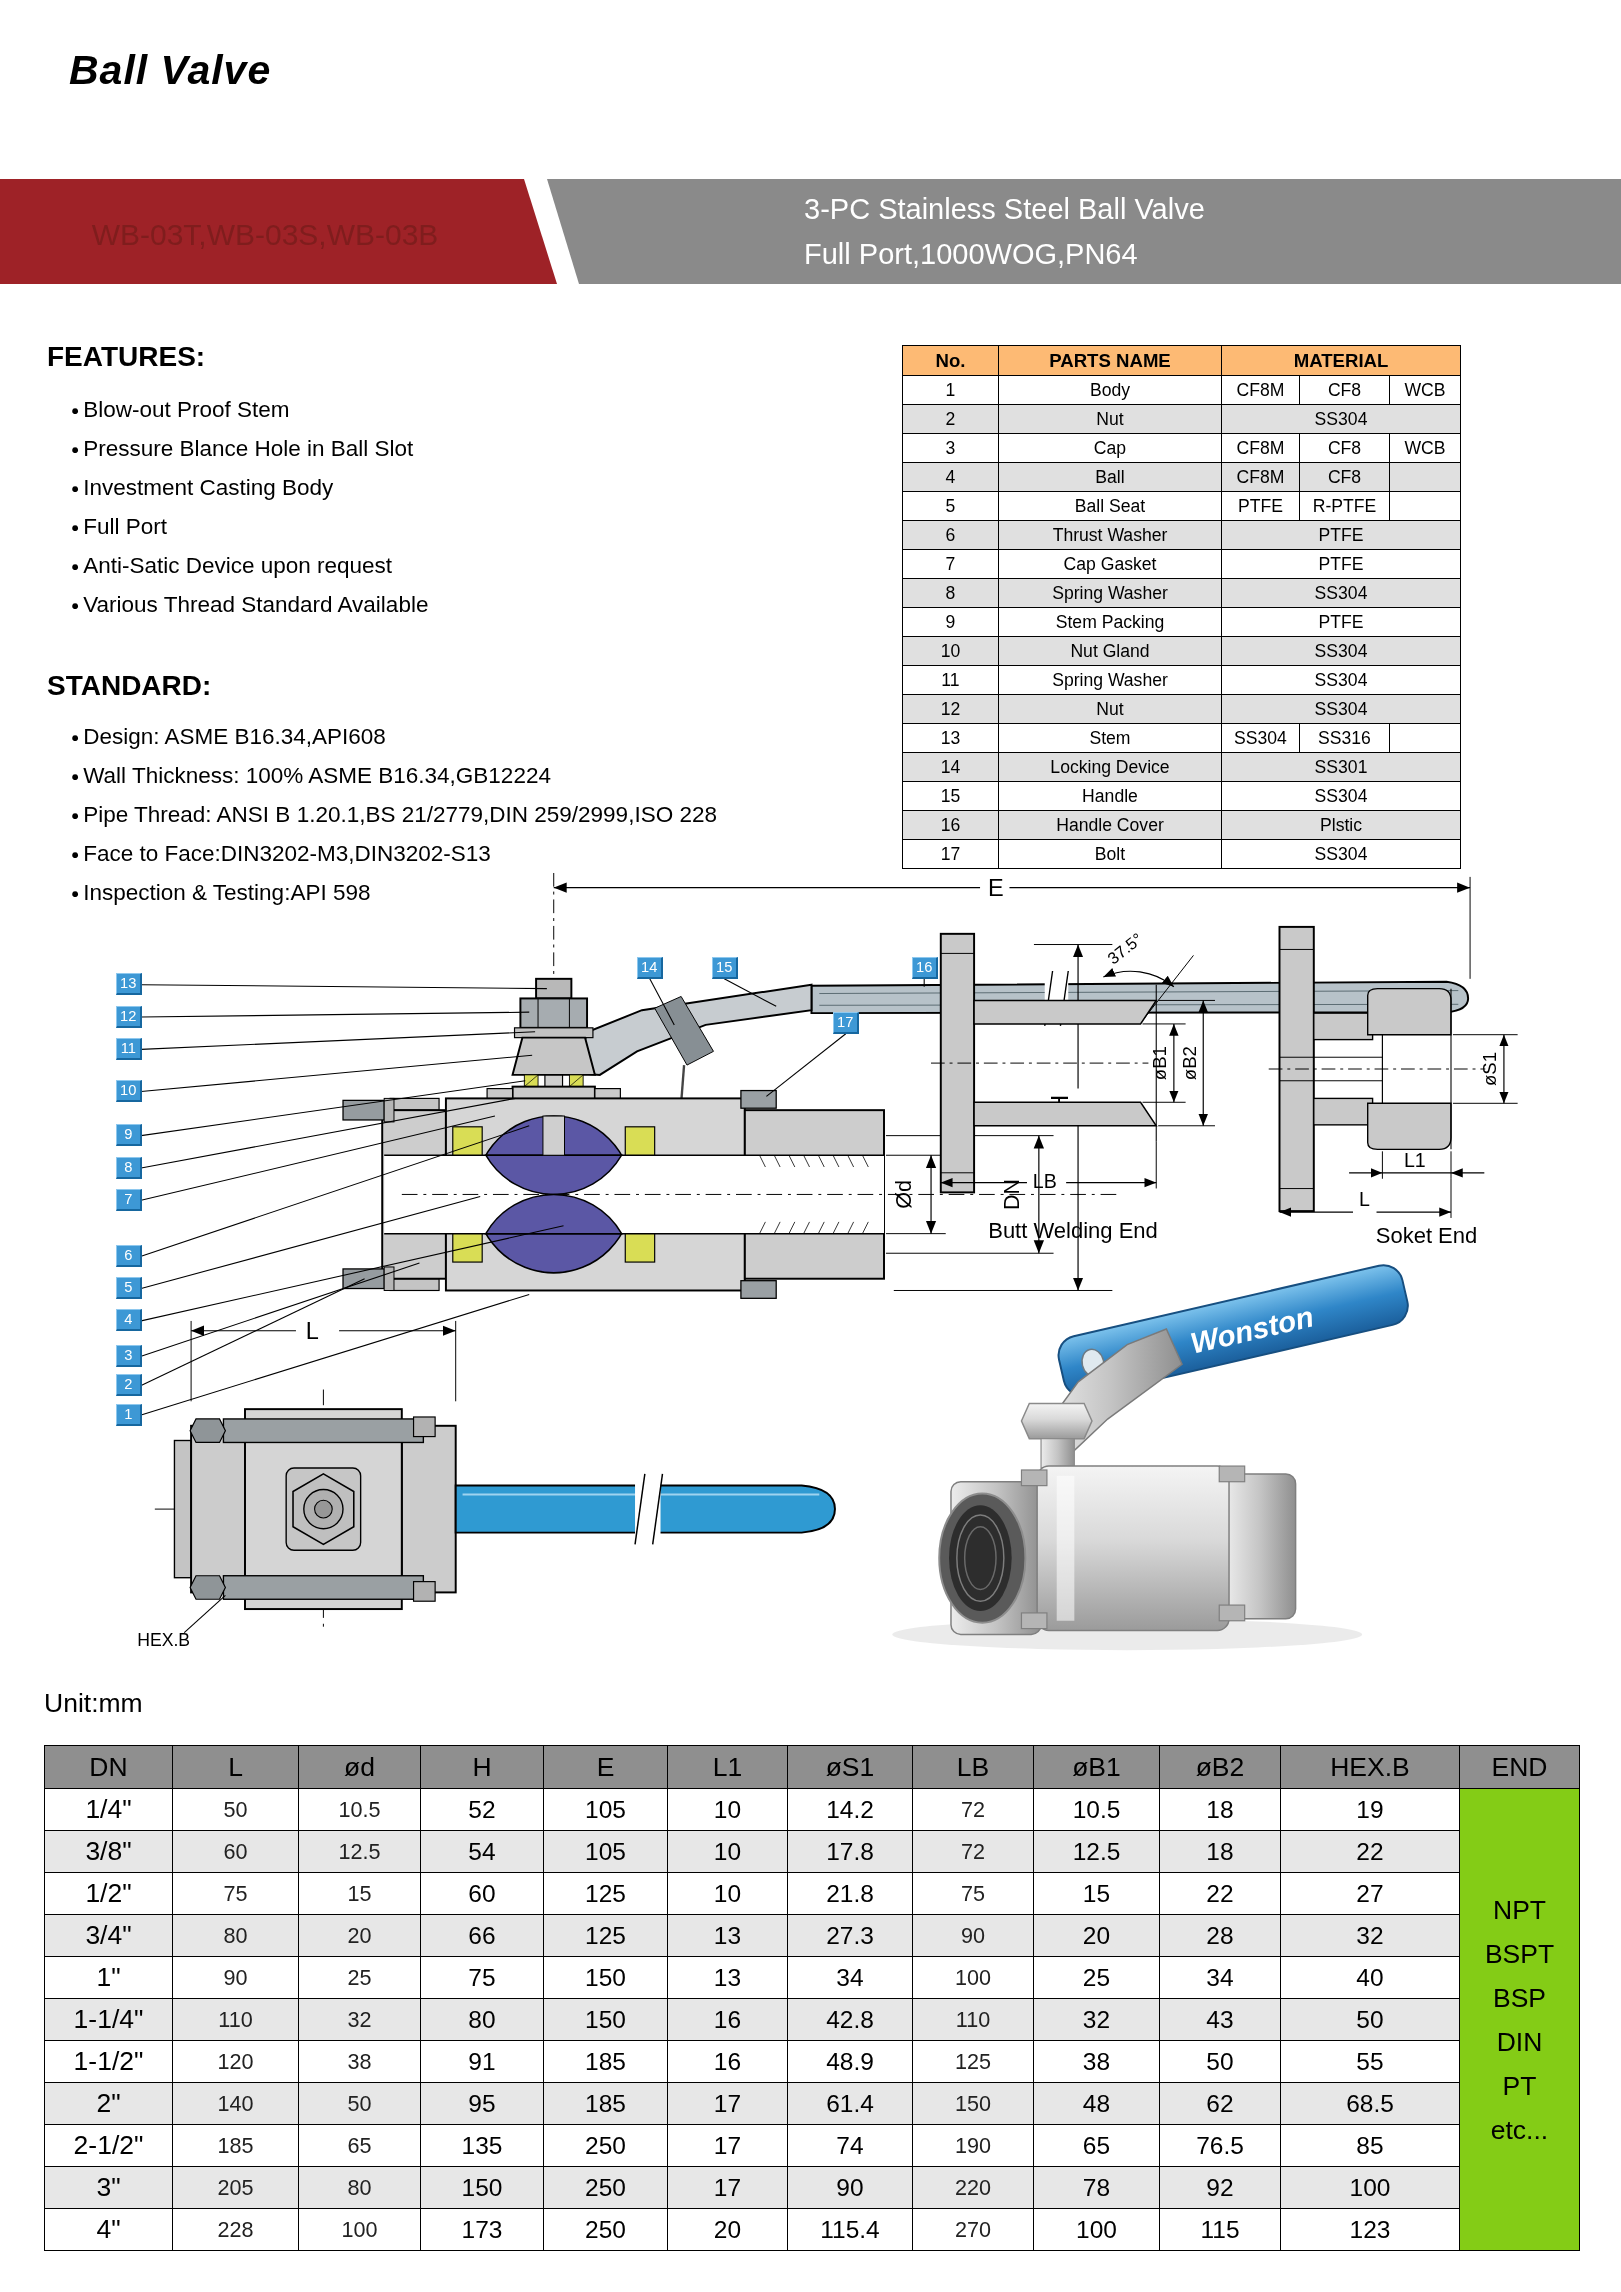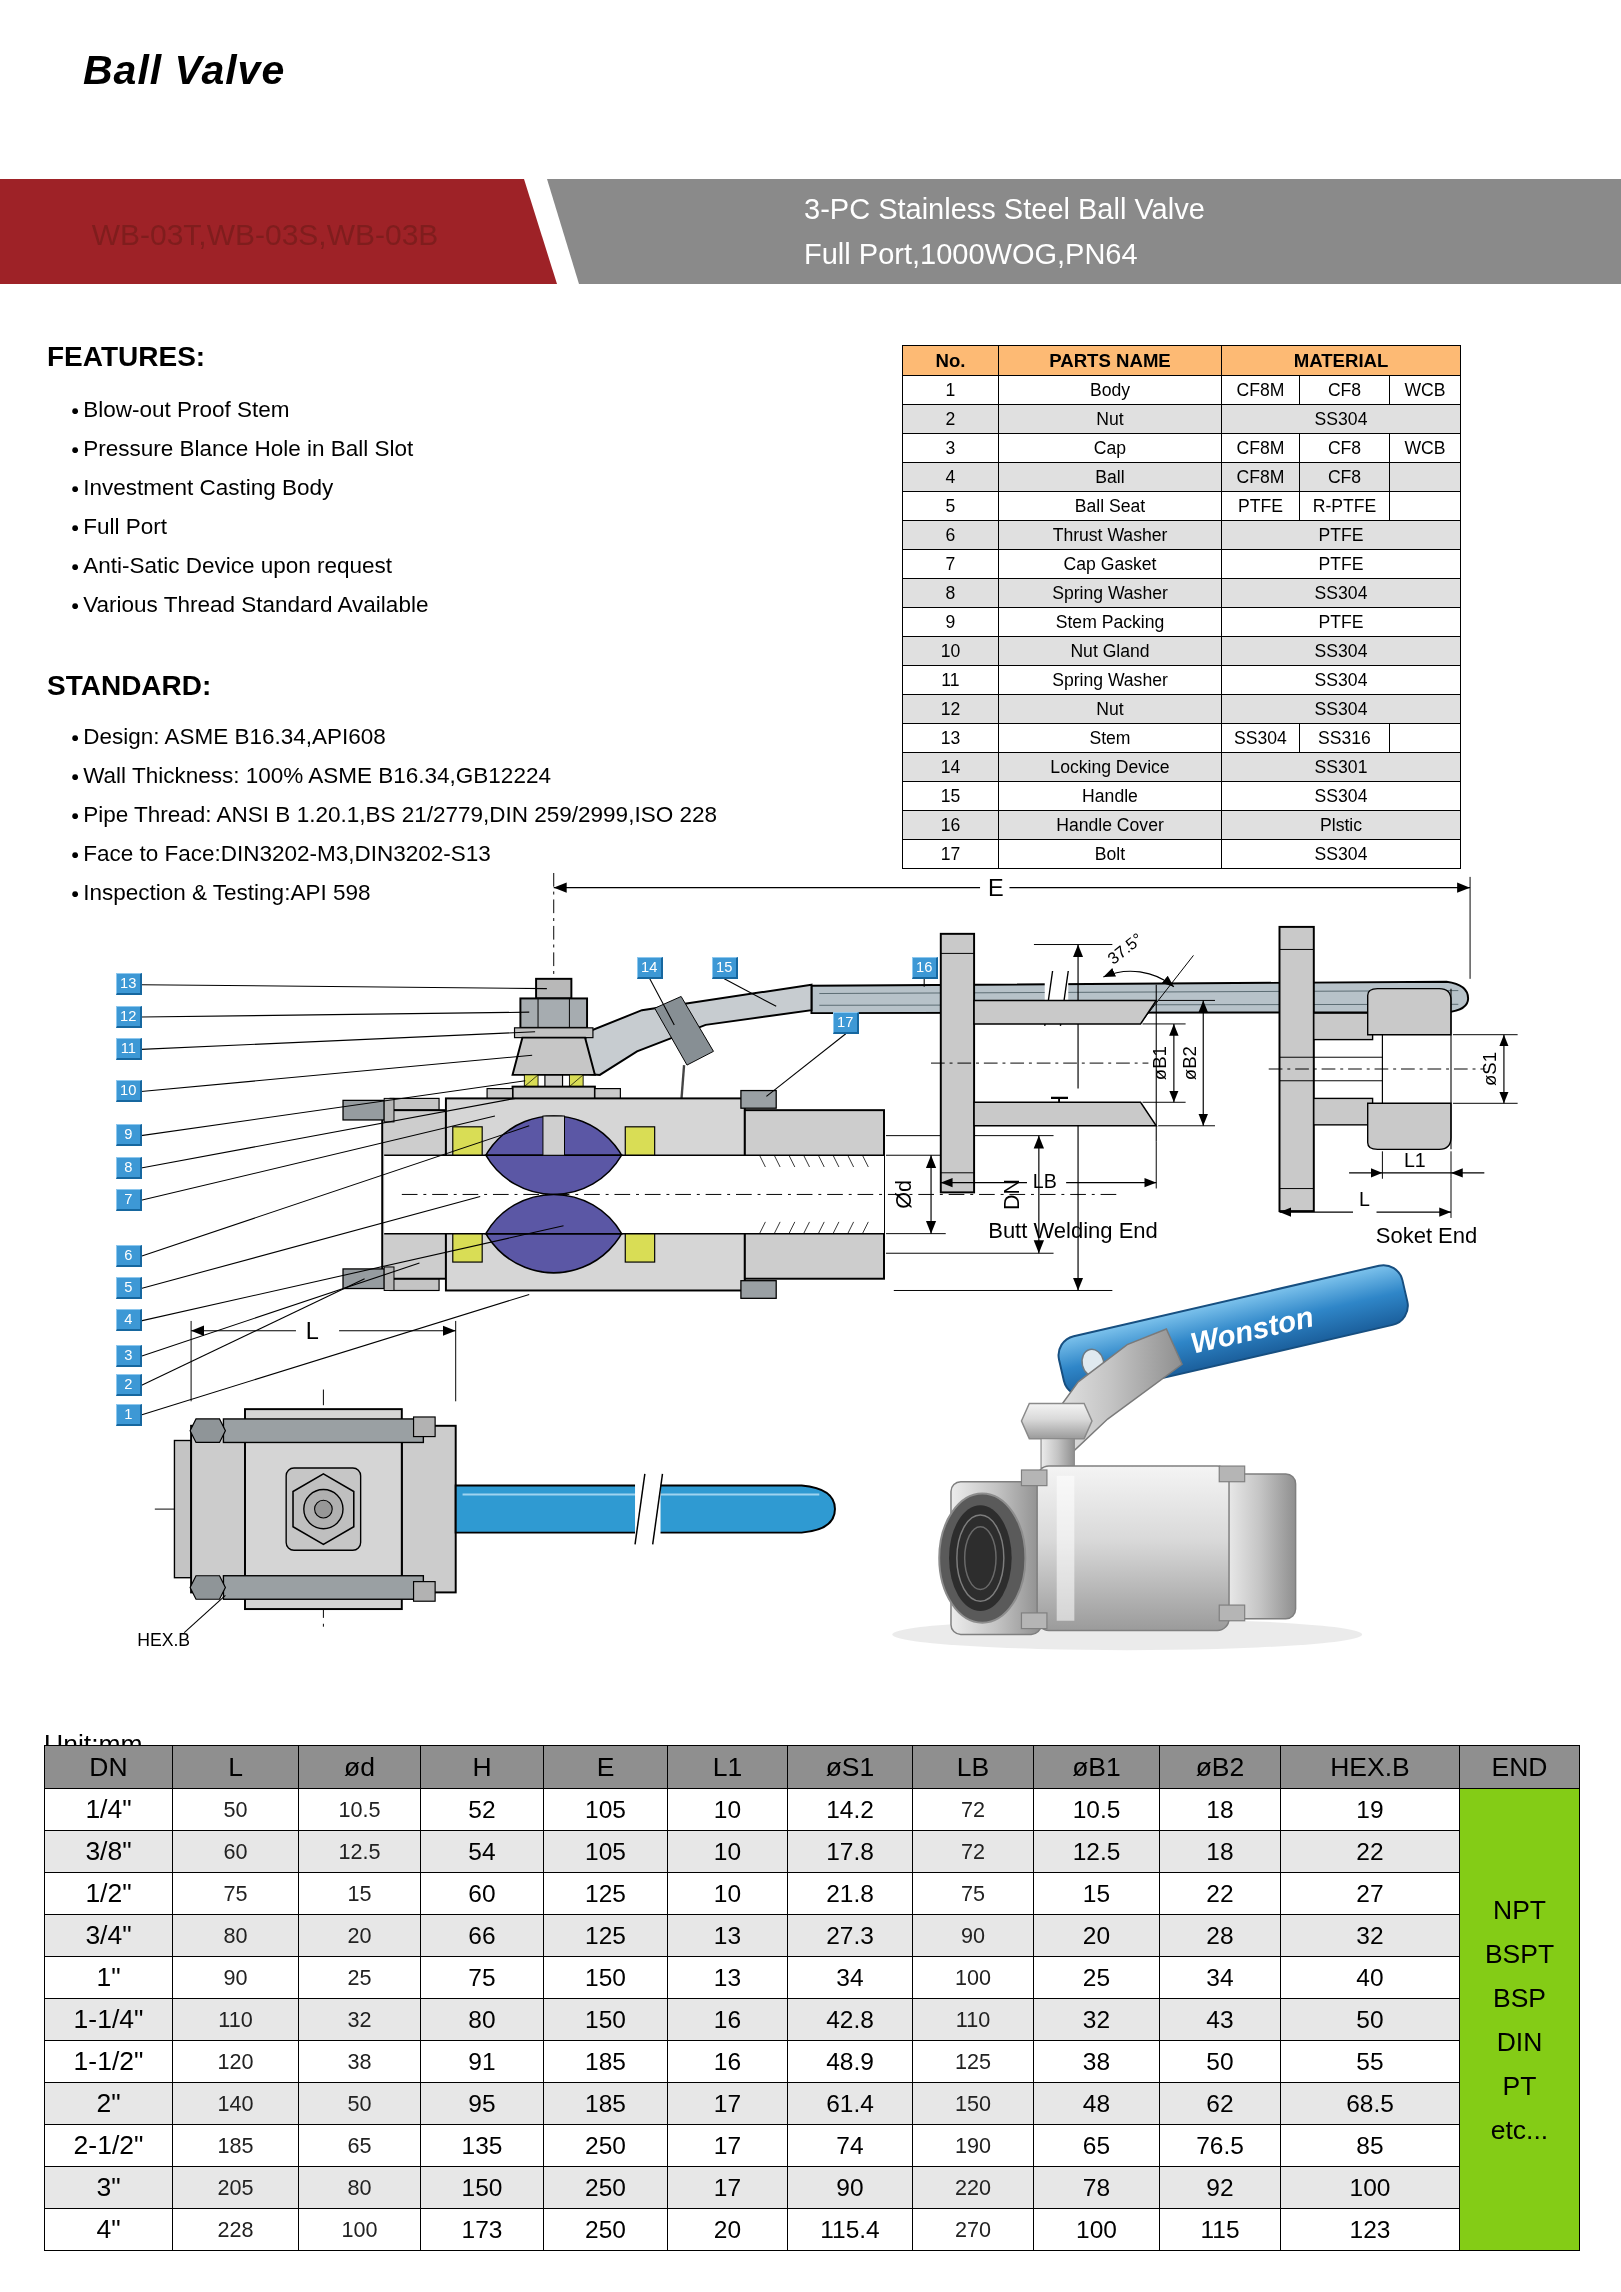--- a/index.html
+++ b/index.html
@@ -1,19 +1,19 @@
 <!DOCTYPE html>
 <html><head>
 <meta charset="utf-8">
 <style>
   html,body{margin:0;padding:0;background:#fff;}
   body{width:1621px;height:2293px;position:relative;font-family:"Liberation Sans",sans-serif;color:#000;overflow:hidden;}
   .abs{position:absolute;}
   
-  .page-title{left:69px;top:47px;font-size:41px;font-weight:bold;font-style:italic;letter-spacing:1px;margin-left:14px;}
+  .page-title{left:69px;top:47px;font-size:41px;font-weight:bold;font-style:italic;letter-spacing:1px;}
   
   .banner{left:0;top:179px;width:1621px;height:105px;}
   .banner-red{position:absolute;left:0;top:0;width:100%;height:100%;background:#9e2227;
     clip-path:polygon(0 0,524px 0,557px 105px,0 105px);}
   .banner-gray{position:absolute;left:0;top:0;width:100%;height:100%;background:#8a8a8a;
     clip-path:polygon(547px 0,1621px 0,1621px 105px,579px 105px);}
   .banner-model{position:absolute;left:59px;top:39px;width:412px;text-align:center;color:#7f1d1d;font-size:30px;}
   .banner-prod{position:absolute;left:804px;top:7.8px;color:#fff;font-size:29px;line-height:45px;}
   
   .sec-head{font-size:28px;font-weight:bold;}
@@ -28,21 +28,21 @@
   table.ptable th{background:#fdba74;font-size:18.6px;height:29px;}
   table.ptable tr.alt td{background:#e0e0e0;}
   
   table.dtable{border-collapse:collapse;table-layout:fixed;width:1535px;font-size:24.5px;}
   table.dtable th,table.dtable td{border:1px solid #000;text-align:center;padding:0;height:41px;overflow:hidden;}
   table.dtable th{background:#8f8f8f;font-weight:normal;font-size:26.5px;height:42px;}
   table.dtable tr.alt td{background:#e7e7e7;}
   table.dtable td.dc0{font-size:26.5px;}
   table.dtable td.dc1,table.dtable td.dc2,table.dtable td.dc7{font-size:21.6px;color:#222;}
   table.dtable td.end-cell{background:#84cc16;font-size:26.5px;line-height:44px;}
-  .unit-label{font-size:26.5px;margin-top:41px;}
+  .unit-label{font-size:26.5px;}
   
   .callout{position:absolute;width:25.5px;height:21.6px;box-sizing:border-box;background:#3d98d5;color:#fff;
     font-size:14.7px;line-height:19.6px;text-align:center;border-right:2px solid #16679f;border-bottom:2px solid #16679f;
     border-top:1px solid #8ec8ee;border-left:1px solid #8ec8ee;}
   
   .cap{font-size:22px;text-align:center;}
   svg text{font-family:"Liberation Sans",sans-serif;}
   .dim{stroke:#000;stroke-width:1.2;fill:none;}
   .thin{stroke:#000;stroke-width:1;fill:none;}
   .out{stroke:#000;stroke-width:2;}

